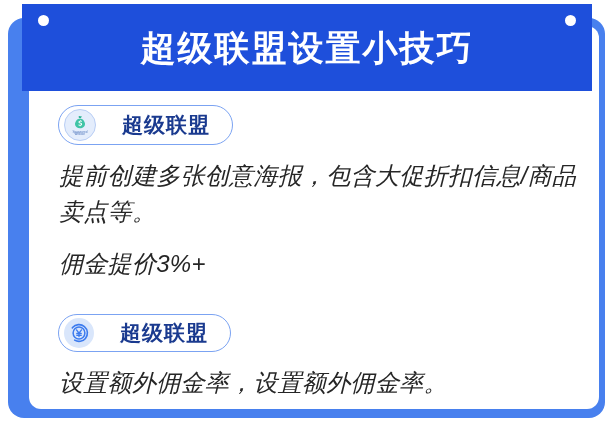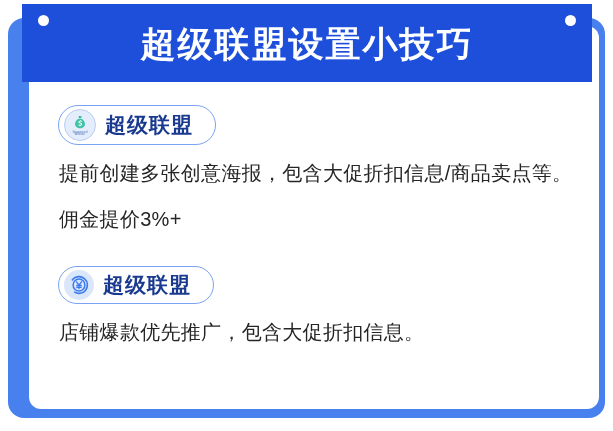--- a/index.html
+++ b/index.html
@@ -35,21 +35,21 @@
     background: #ffffff;
     border-radius: 12px;
   }
 
   
   .banner {
     position: absolute;
     left: 22px;
     top: 4px;
     width: 570px;
-    height: 78px;
+    height: 87px;
     background: #1E4FDB;
     display: flex;
     align-items: center;
     justify-content: center;
   }
   .banner-title {
     color: #ffffff;
     font-size: 35px;
     font-weight: bold;
     letter-spacing: 2px;
@@ -84,21 +84,21 @@
     border-radius: 999px;
     padding: 3px 22px 3px 5px;
     background: #ffffff;
     box-sizing: border-box;
   }
   .pill-label {
     color: #1A3A8F;
     font-size: 21px;
     font-weight: bold;
     letter-spacing: 1px;
-    margin-left: 9px;
+    margin-left: 26px;
     line-height: 1.25;
     white-space: nowrap;
   }
 
   
   .icon-circle {
     width: 30px;
     height: 30px;
     border-radius: 50%;
     display: inline-flex;
@@ -110,25 +110,26 @@
     background: #E4EDFC;
     border: 1px solid #B9CEF5;
   }
   .icon-circle.coin {
     background: #D9E6FB;
   }
 
   
   .body-text {
     color: #262626;
-    font-size: 20px;
+    font-size: 24px;
     line-height: 1.5;
     margin: 13px 0 16px 1px;
     max-width: 540px;
     letter-spacing: 0.3px;
+    font-style: italic;
   }
   .body-text.short { margin-bottom: 32px; }
 </style>
 </head>
 <body>
 
 <div class="frame">
 
   <div class="card">
 
@@ -158,21 +159,21 @@
         <div class="pill">
           <span class="icon-circle coin">
             <svg width="22" height="22" viewBox="0 0 22 22">
               <path d="M11 2.6a8.4 8.4 0 1 1 0 16.8 8.4 8.4 0 0 1 0-16.8z" fill="none" stroke="#3C7BEE" stroke-width="1.6" stroke-linecap="round" stroke-dasharray="38 14" transform="rotate(-50 11 11)"></path>
               <circle cx="11" cy="11" r="5.9" fill="none" stroke="#3C7BEE" stroke-width="1.5"></circle>
               <path d="M8.5 7.9 11 11.1l2.5-3.2M8.8 11.4h4.4M8.8 13.2h4.4M11 11.1v3.4" fill="none" stroke="#3C7BEE" stroke-width="1.35" stroke-linecap="round"></path>
             </svg>
           </span>
           <span class="pill-label">超级联盟</span>
         </div>
-        <p class="body-text">店铺爆款优先推广，包含大促折扣信息。</p>
+        <p class="body-text">设置额外佣金率，设置额外佣金率。</p>
       </div>
 
     </div>
   </div>
 </div>
 
 <div class="banner">
   <span class="banner-dot left"></span>
   <span class="banner-title">超级联盟设置小技巧</span>
   <span class="banner-dot right"></span>

